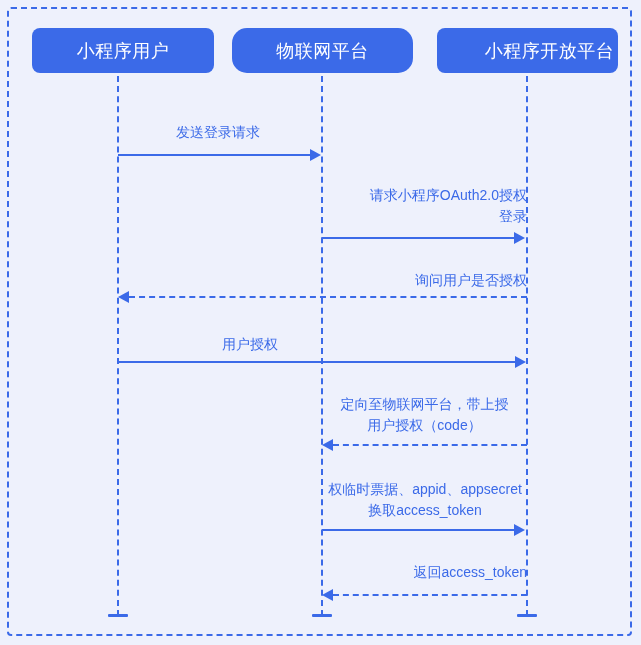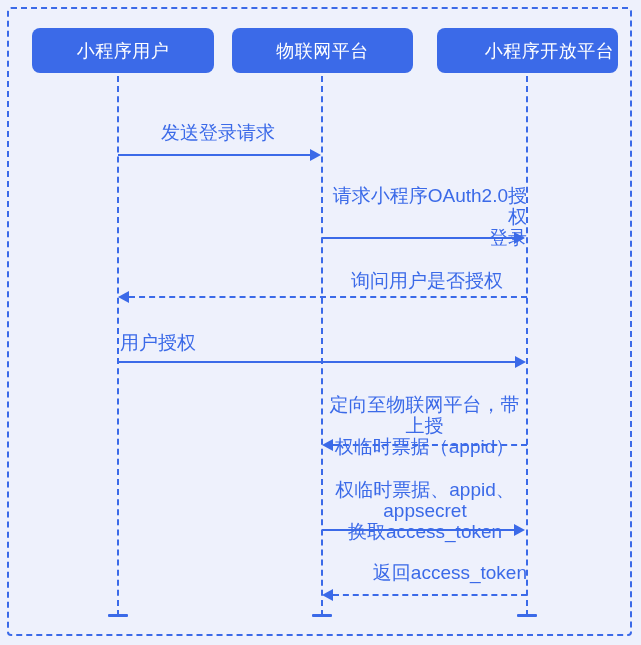--- a/index.html
+++ b/index.html
@@ -75,40 +75,40 @@
   }
   .arrowhead.right {
     border-left: 11px solid #3b6ae8;
   }
   .arrowhead.left {
     border-right: 11px solid #3b6ae8;
   }
   .msg-label {
     position: absolute;
     color: #3b6ae8;
-    font-size: 19px;
+    font-size: 14px;
     line-height: 21px;
     white-space: pre-line;
   }
   .msg-label.center { text-align: center; }
-  .msg-label.left   { text-align: left; font-family: Liberation Mono, monospace; }
+  .msg-label.left   { text-align: center; }
   .msg-label.right  { text-align: right; }
 </style>
 </head>
 <body>
 
 <div id="canvas">
 
   <div id="frame"></div>
 
   <div class="actor-box" style="left:32px; top:28px; width:182px;">
     <span class="actor-label">小程序用户</span>
   </div>
 
-  <div class="actor-box" style="left:232px; top:28px; width:181px;">
+  <div class="actor-box" style="left:232px; top:28px; width:181px;border-radius:15px;">
     <span class="actor-label">物联网平台</span>
   </div>
 
   <div class="actor-box" style="left:437px; top:28px; width:181px;padding-left:44px;">
     <span class="actor-label">小程序开放平台</span>
   </div>
 
   <div class="lifeline" style="left:117px; top:76px; height:540px;"></div>
   <div class="lifeline-foot" style="left:108px; top:614px;"></div>
 
@@ -120,30 +120,30 @@
 
   <div class="msg-label center" style="left:118px; top:122px; width:200px;">发送登录请求</div>
   <div class="msg-line" style="left:118px; top:154px; width:193px;"></div>
   <div class="arrowhead right" style="left:310px; top:149px;"></div>
 
   <div class="msg-label center" style="left:322px; top:185px; width:205px;text-align:right;">请求小程序OAuth2.0授权
 登录</div>
   <div class="msg-line" style="left:322px; top:237px; width:193px;"></div>
   <div class="arrowhead right" style="left:514px; top:232px;"></div>
 
-  <div class="msg-label right" style="left:327px; top:270px; width:200px;text-align:center;">询问用户是否授权</div>
+  <div class="msg-label right" style="left:327px; top:270px; width:200px;">询问用户是否授权</div>
   <div class="msg-line dashed" style="left:129px; top:296px; width:398px;"></div>
   <div class="arrowhead left" style="left:118px; top:291px;"></div>
 
   <div class="msg-label left" style="left:120px; top:334px; width:260px;">用户授权</div>
   <div class="msg-line" style="left:118px; top:361px; width:398px;"></div>
   <div class="arrowhead right" style="left:515px; top:356px;"></div>
 
   <div class="msg-label center" style="left:322px; top:394px; width:205px;">定向至物联网平台，带上授
-权临时票据（appid）</div>
+用户授权（code）</div>
   <div class="msg-line dashed" style="left:333px; top:444px; width:194px;"></div>
   <div class="arrowhead left" style="left:322px; top:439px;"></div>
 
   <div class="msg-label center" style="left:320px; top:479px; width:210px;">权临时票据、appid、appsecret
 换取access_token</div>
   <div class="msg-line" style="left:322px; top:529px; width:193px;"></div>
   <div class="arrowhead right" style="left:514px; top:524px;"></div>
 
   <div class="msg-label center" style="left:322px; top:562px; width:205px;text-align:right;">返回access_token</div>
   <div class="msg-line dashed" style="left:333px; top:594px; width:194px;"></div>

